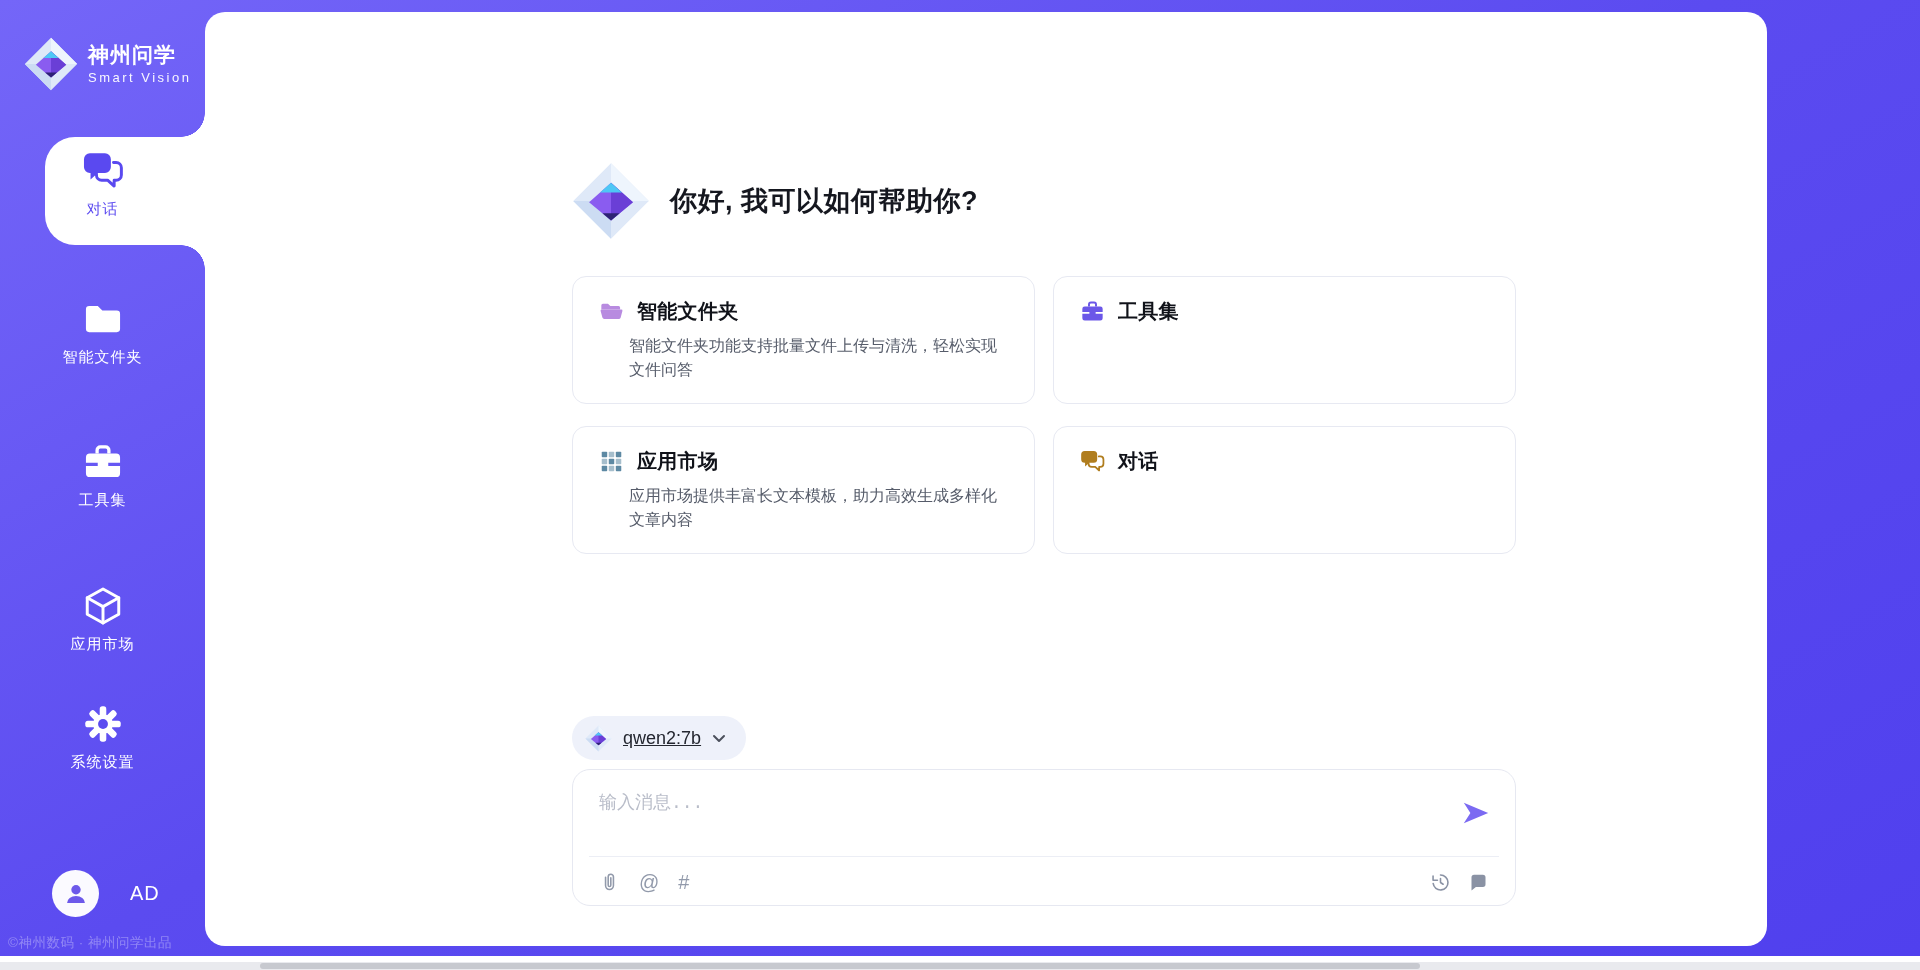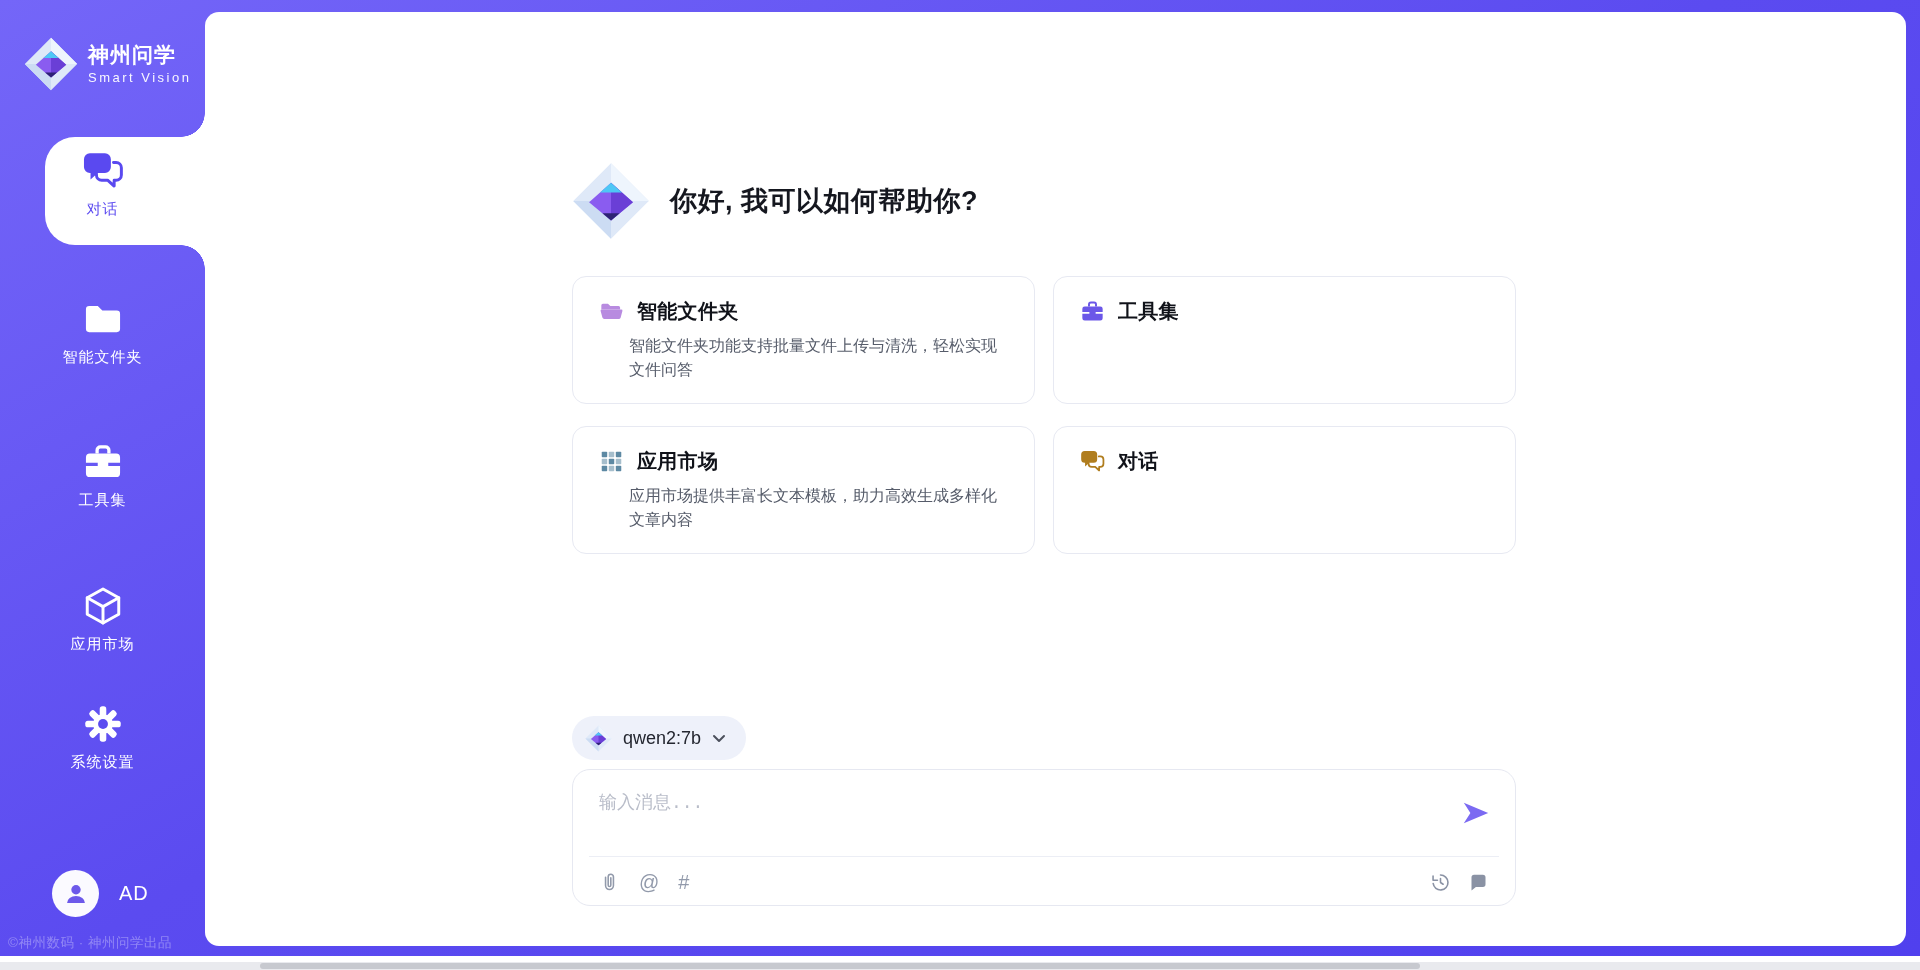--- a/index.html
+++ b/index.html
@@ -27,52 +27,52 @@
   .curve.top    { top:113px; background:radial-gradient(circle 24px at 0 0,   rgba(0,0,0,0) 23.5px, #fff 24px); }
   .curve.bottom { top:245px; background:radial-gradient(circle 24px at 0 100%,rgba(0,0,0,0) 23.5px, #fff 24px); }
 
   .nav-item { position:absolute; left:0; width:205px; display:flex; flex-direction:column;
     align-items:center; gap:8px; color:#fff; cursor:pointer; }
   .nav-item svg { width:42px; height:42px; }
   .nav-item .nav-label { font-size:15px; letter-spacing:1px; }
   .nav-item.active { color:#5a49f0; }
   .ni-0 { top:150px; } .ni-1 { top:298px; } .ni-2 { top:441px; } .ni-3 { top:585px; } .ni-4 { top:703px;align-items:center; }
 
-  .user { position:absolute; left:52px; top:870px; display:flex; align-items:center; gap:20px; }
+  .user { position:absolute; left:52px; top:870px; display:flex; align-items:center; gap:31px; }
   .avatar { width:47px; height:47px; border-radius:50%; background:#fbfaff; display:flex;
     align-items:center; justify-content:center; }
   .avatar svg { width:30px; height:30px; color:#6d59ea; }
   .user-name { color:#fff; font-size:20px; font-weight:500; letter-spacing:1px; }
   .side-footer { position:absolute; left:8px; top:928px; width:200px;
     color:rgba(255,255,255,.32); font-size:13.5px; letter-spacing:.5px; white-space:nowrap;margin-top:6px; }
 
   
-  .main-panel { position:absolute; left:205px; top:12px; width:1701px; height:934px;
-    background:#fff; border-radius:14px; }
+  .main-panel { position:absolute; left:205px; top:12px; width:1562px; height:934px;
+    background:#fff; border-radius:20px; }
 
   .greeting { position:absolute; left:367px; top:150px; display:flex; align-items:center; gap:20px; }
   .greeting svg { width:78px; height:78px; }
   .greeting-text { font-size:27px; font-weight:800; color:#15171f; letter-spacing:.5px; }
 
   .cards { position:absolute; left:367px; top:264px; width:944px; display:grid;
     grid-template-columns:1fr 1fr; column-gap:18px; row-gap:22px; }
   .card { height:128px; background:#fff; border:1px solid #e7e9f2; border-radius:14px;
     padding:21px 26px; cursor:pointer; }
   .card-head { display:flex; align-items:center; gap:13px; }
   .card-head svg { width:25px; height:25px; }
   .card-title { font-size:20px; font-weight:700; color:#101219; letter-spacing:.3px; }
   .card-desc { margin:9px 0 0 30px; font-size:16px; color:#565c6a; line-height:1.5; }
   .ic-folder { color:#b88be0; } .ic-toolbox { color:#6b57e8; }
   .ic-grid { color:#5d89a3; } .ic-chat-gold { color:#b07d1e; }
 
   .model-pill { position:absolute; left:367px; top:704px; height:44px; border-radius:22px;
     background:#eef1fa; display:inline-flex; align-items:center; gap:11px;
     padding:0 20px 0 13px; cursor:pointer; }
   .model-pill svg.logo { width:27px; height:27px; }
-  .model-name { font-size:18px; color:#23262f; }
+  .model-name { font-size:18px; color:#23262f;text-decoration:underline; }
   .model-pill svg.chev { width:14px; height:9px; color:#4b505c; }
 
   .composer { position:absolute; left:367px; top:757px; width:944px; height:137px;
     background:#fff; border:1px solid #e6e8f1; border-radius:18px; }
   .composer textarea { position:absolute; left:26px; top:20px; width:830px; height:58px;
     border:none; outline:none; resize:none; background:transparent;
     font-family:Liberation Mono, monospace; font-size:18px; color:#2b2f3a; }
   .composer textarea::placeholder { color:#b9bdc9; }
   .send-btn { position:absolute; right:24px; top:28px; width:30px; height:30px;
     color:#7b6af2; cursor:pointer; border:none; background:none; padding:0; }

